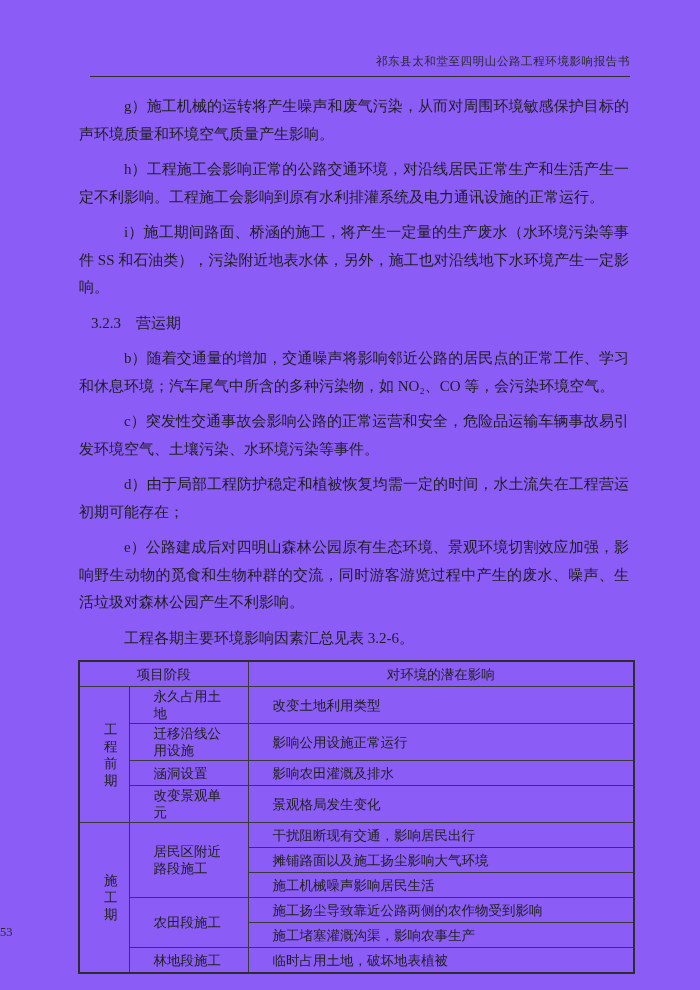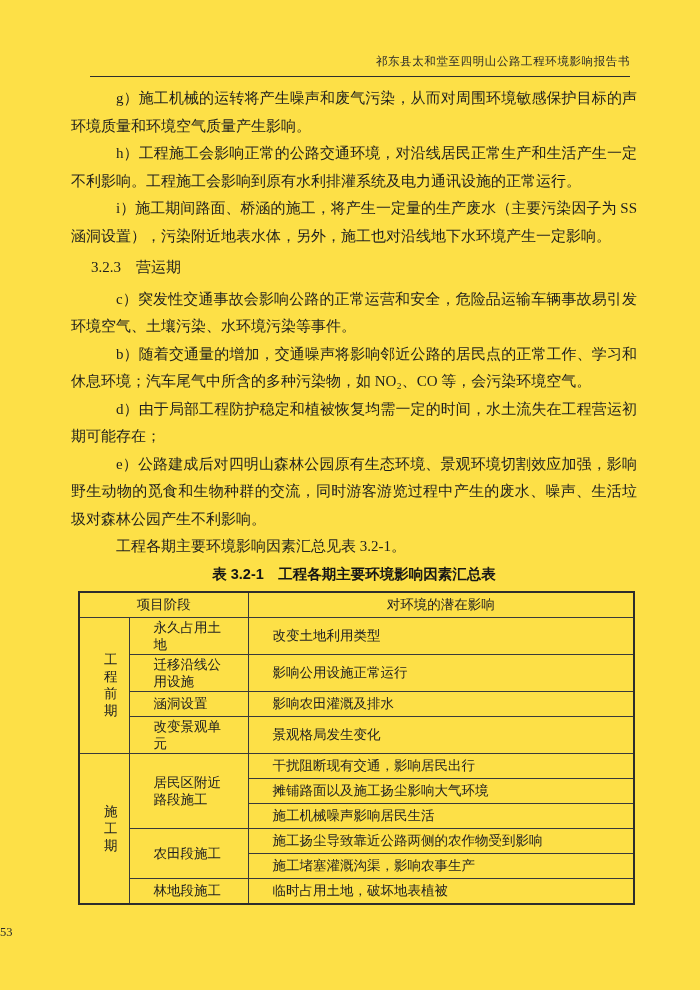--- a/index.html
+++ b/index.html
@@ -1,37 +1,37 @@
 <!DOCTYPE html>
 <html lang="zh"><head>
 <meta charset="utf-8">
 <style>
   html,body{margin:0;padding:0;background:#ffffff;}
   .page{
     position:relative;
     width:700px;height:990px;
-    background:#fde047;
+    background:#8b5cf6;
     font-family:"Liberation Serif","DejaVu Serif",serif;
     color:#1e1e1e;
     overflow:hidden;
   }
   .running-head{
     position:absolute;top:54px;left:90px;right:70px;
     text-align:right;
     font-size:11.5px;letter-spacing:0.6px;color:#2b2b2b;
   }
   .head-rule{
     position:absolute;top:76px;left:90px;width:540px;height:0;
     border-top:1.6px solid #2e2e2e;
   }
   .content{
     position:absolute;left:71px;top:85px;width:566px;
   }
   p.body-para{
-    margin:0;
+    margin:8px;
     font-size:15px;line-height:27.5px;
     text-align:justify;text-justify:inter-ideograph;
     text-indent:45px;
     color:#1e1e1e;
   }
   .section-heading{
     margin:4px;
     font-size:15px;line-height:27.5px;font-weight:normal;
     text-indent:16px;color:#1e1e1e;
   }
@@ -69,31 +69,30 @@
 
 <div class="page">
 
   <div class="running-head">祁东县太和堂至四明山公路工程环境影响报告书</div>
   <div class="head-rule"></div>
 
   <div class="content">
 
     <p class="body-para">g）施工机械的运转将产生噪声和废气污染，从而对周围环境敏感保护目标的声环境质量和环境空气质量产生影响。</p>
     <p class="body-para">h）工程施工会影响正常的公路交通环境，对沿线居民正常生产和生活产生一定不利影响。工程施工会影响到原有水利排灌系统及电力通讯设施的正常运行。</p>
-    <p class="body-para">i）施工期间路面、桥涵的施工，将产生一定量的生产废水（主要污染因子为 SS 涵洞设置），污染附近地表水体，另外，施工也对沿线地下水环境产生一定影响。</p>
+    <p class="body-para">i）施工期间路面、桥涵的施工，将产生一定量的生产废水（水环境污染等事件 SS 和石油类），污染附近地表水体，另外，施工也对沿线地下水环境产生一定影响。</p>
 
     <h3 class="section-heading">3.2.3　营运期</h3>
 
+    <p class="body-para">b）随着交通量的增加，交通噪声将影响邻近公路的居民点的正常工作、学习和休息环境；汽车尾气中所含的多种污染物，如 NO₂、CO 等，会污染环境空气。</p>
     <p class="body-para">c）突发性交通事故会影响公路的正常运营和安全，危险品运输车辆事故易引发环境空气、土壤污染、水环境污染等事件。</p>
-    <p class="body-para">b）随着交通量的增加，交通噪声将影响邻近公路的居民点的正常工作、学习和休息环境；汽车尾气中所含的多种污染物，如 NO₂、CO 等，会污染环境空气。</p>
     <p class="body-para">d）由于局部工程防护稳定和植被恢复均需一定的时间，水土流失在工程营运初期可能存在；</p>
     <p class="body-para">e）公路建成后对四明山森林公园原有生态环境、景观环境切割效应加强，影响野生动物的觅食和生物种群的交流，同时游客游览过程中产生的废水、噪声、生活垃圾对森林公园产生不利影响。</p>
-    <p class="body-para">工程各期主要环境影响因素汇总见表 3.2-1。</p>
+    <p class="body-para">工程各期主要环境影响因素汇总见表 3.2-6。</p>
 
-    <div class="table-title">表 3.2-1　工程各期主要环境影响因素汇总表</div>
 
     <table class="impact-table">
       <colgroup>
         <col style="width:50px">
         <col style="width:119px">
         <col style="width:386px">
       </colgroup>
       <tbody>
         <tr>
           <td colspan="2" class="th-cell">项目阶段</td>

